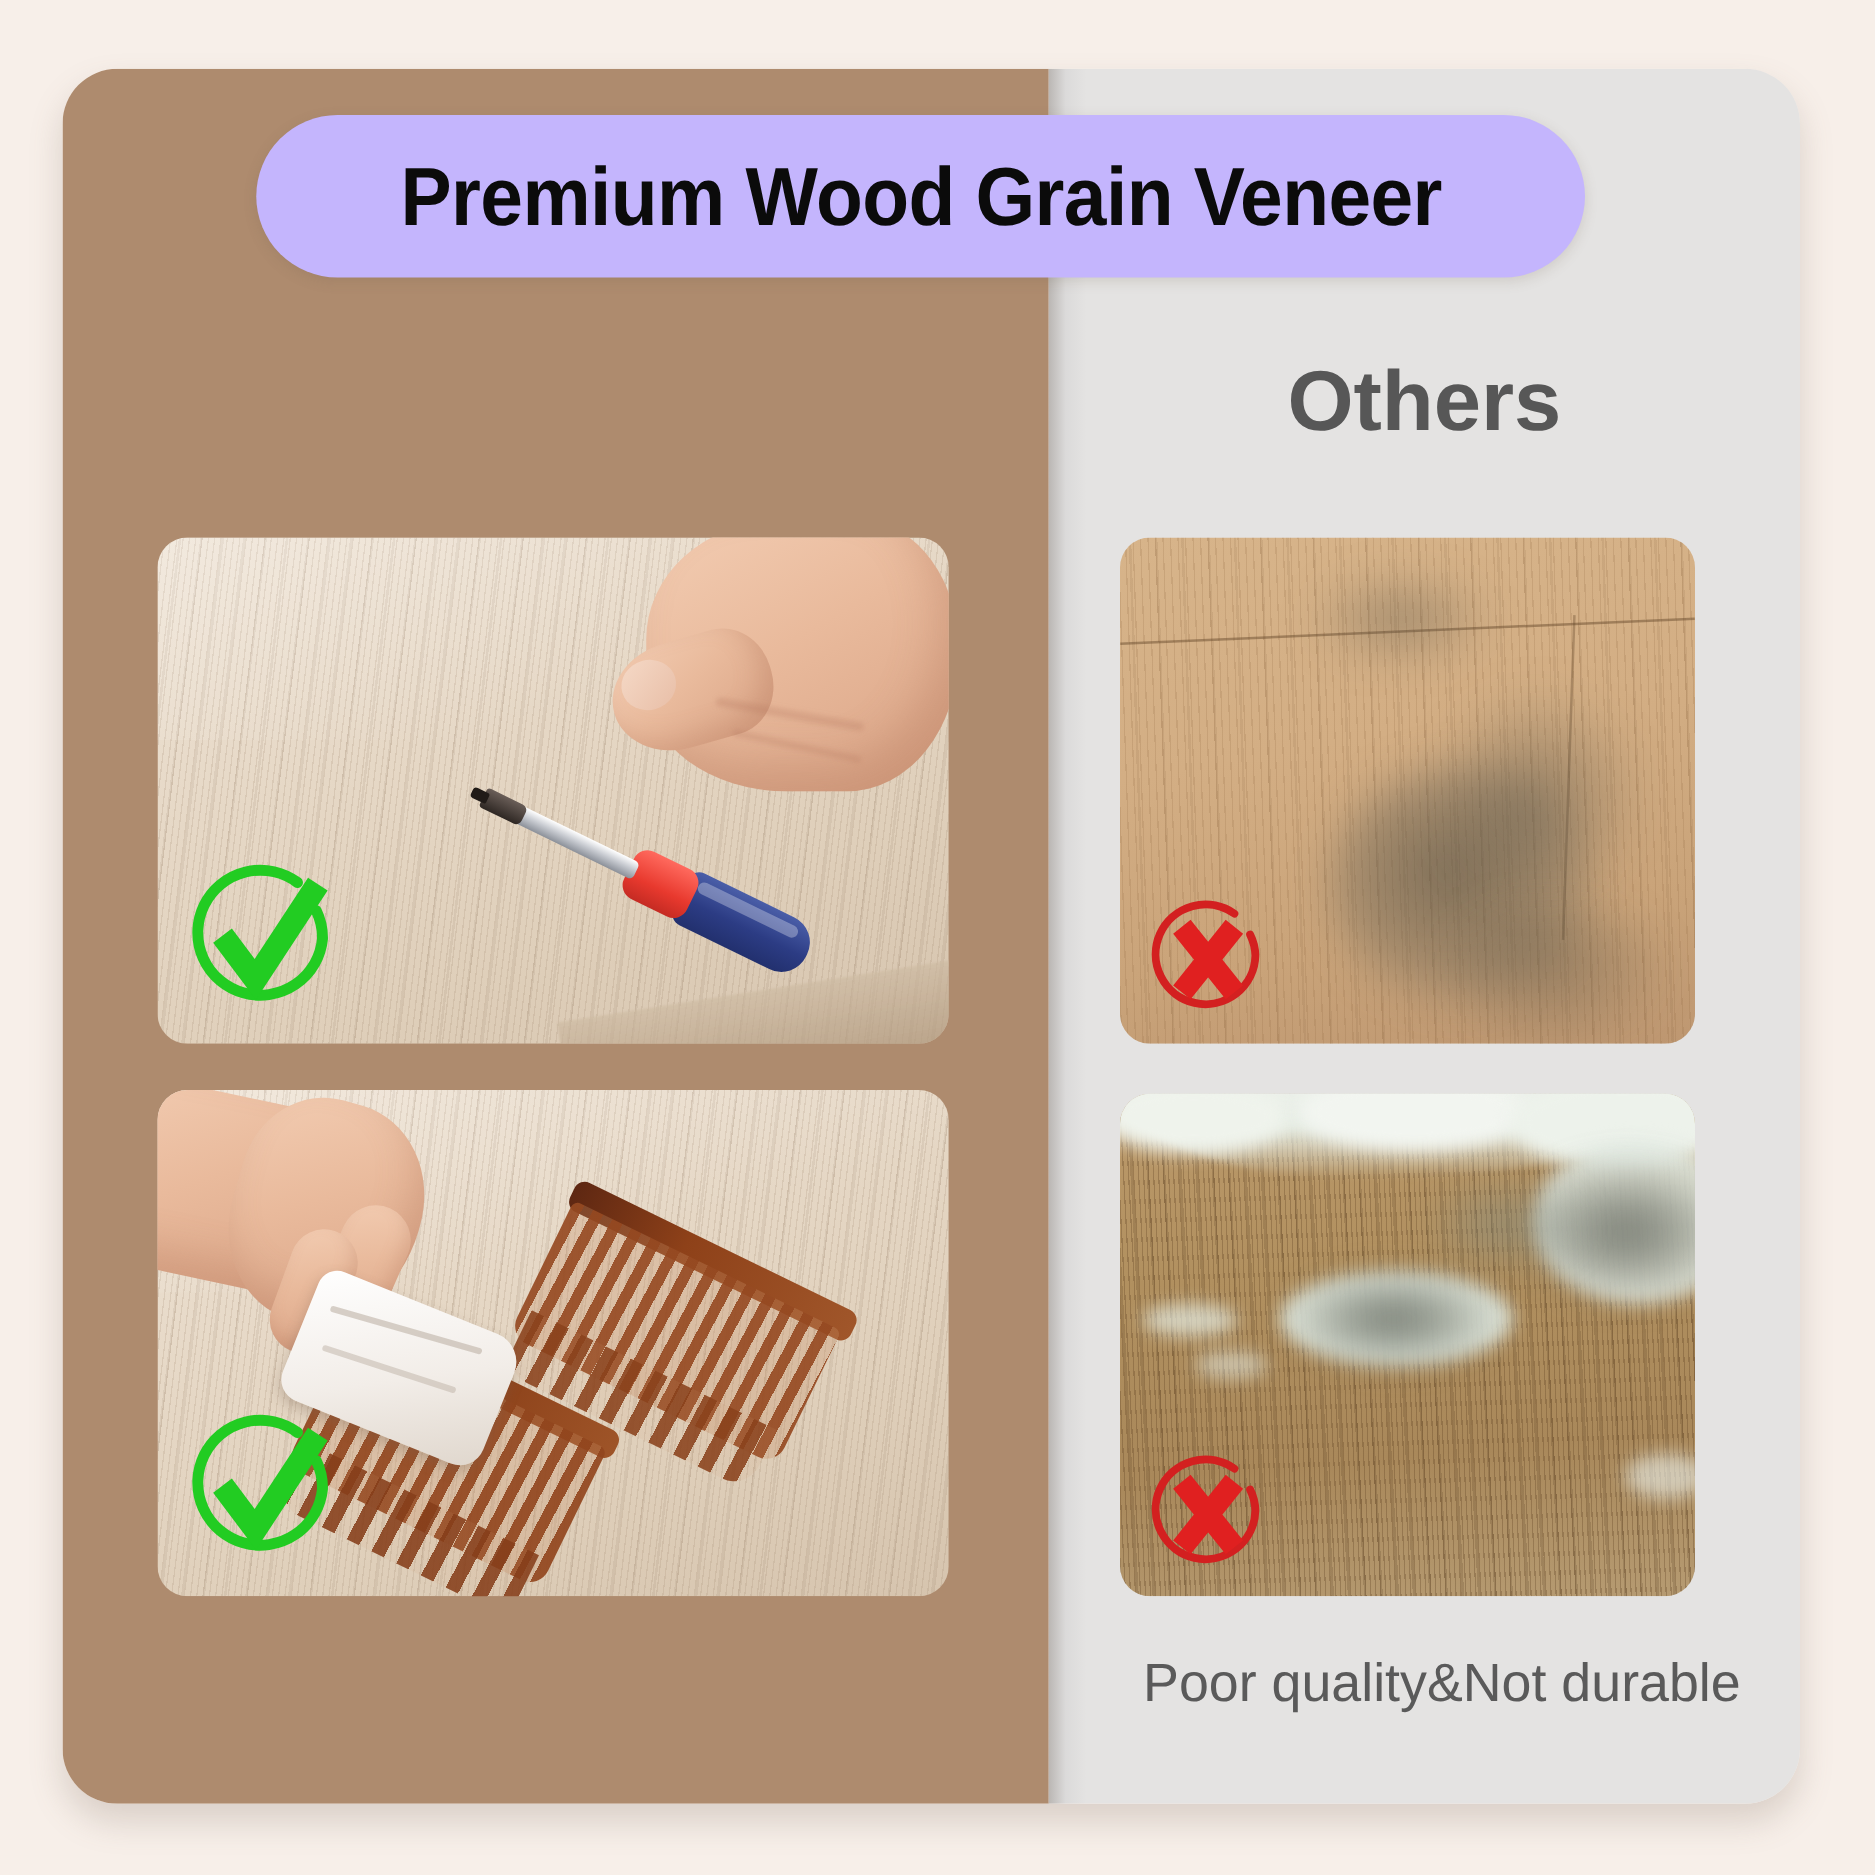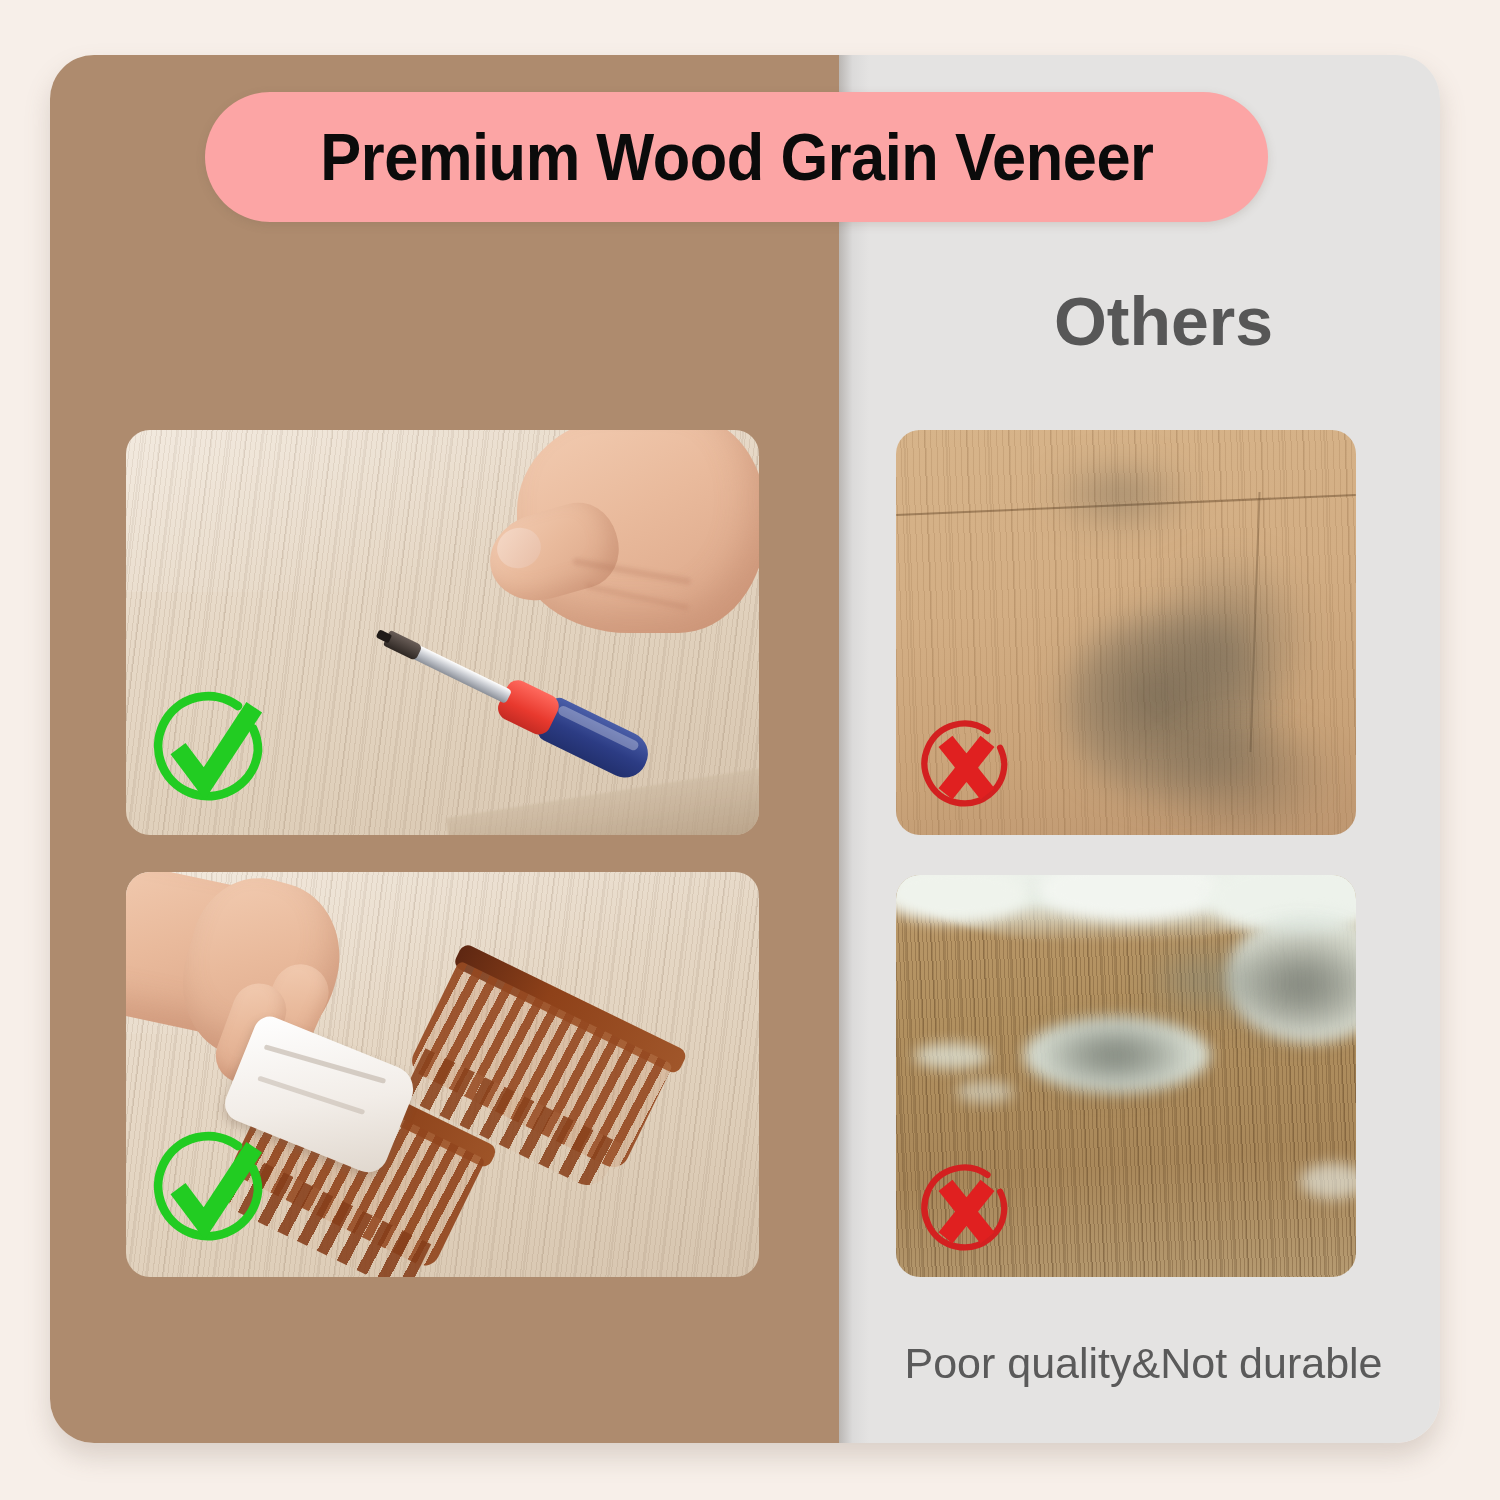--- a/index.html
+++ b/index.html
@@ -30,38 +30,38 @@
   
   #seam{
     position:absolute;left:789px;top:0;width:30px;height:100%;
     background:linear-gradient(to right,rgba(90,80,72,.30),rgba(140,140,145,.10) 45%,rgba(255,255,255,0));
     pointer-events:none;z-index:4;
   }
 
   
   #title-pill{
     position:absolute;left:155px;top:37px;width:1063px;height:130px;
-    background:#fca5a5;border-radius:66px;z-index:6;
+    background:#c4b5fd;border-radius:66px;z-index:6;
     display:flex;align-items:center;justify-content:center;
     box-shadow:0 3px 10px rgba(110,92,80,.18);
   }
   #title-text{
     font-size:66px;font-weight:bold;color:#0B0B0B;
     letter-spacing:-0.5px;white-space:nowrap;
     transform:scaleX(.93);transform-origin:center;
   }
 
   
   #ours-heading{
     position:absolute;left:0;top:196px;width:100%;text-align:center;
     font-size:106px;font-weight:bold;color:#FFFFFF;line-height:1;
   }
   #others-heading{
     position:absolute;left:0;top:232px;width:100%;text-align:center;
-    font-size:68px;font-weight:bold;color:#575757;line-height:1;margin-left:24px;
+    font-size:68px;font-weight:bold;color:#575757;line-height:1;
   }
 
   
   .photo{
     position:absolute;border-radius:24px;overflow:hidden;
   }
   .photo .inner{position:absolute;inset:0;}
 
   #photo-ours-scratch{left:76px;top:375px;width:633px;height:405px;}
   #photo-ours-stain  {left:76px;top:817px;width:633px;height:405px;}
@@ -112,22 +112,22 @@
   
   .marker{position:absolute;}
   .marker svg{display:block;overflow:visible;}
 
   
   #caption-ours{
     position:absolute;left:0;top:1263px;width:100%;text-align:center;
     color:#FFFFFF;font-size:46px;line-height:1.3;
   }
   #caption-others{
-    position:absolute;left:4px;top:1265px;width:100%;text-align:center;
-    color:#5A5A5A;font-size:43px;line-height:1.3;margin-top:16px;
+    position:absolute;left:14px;top:1265px;width:100%;text-align:center;
+    color:#5A5A5A;font-size:43px;line-height:1.3;
   }
 </style>
 </head>
 <body>
 
 <div id="card">
 
   <div id="panel-ours">
 
 

